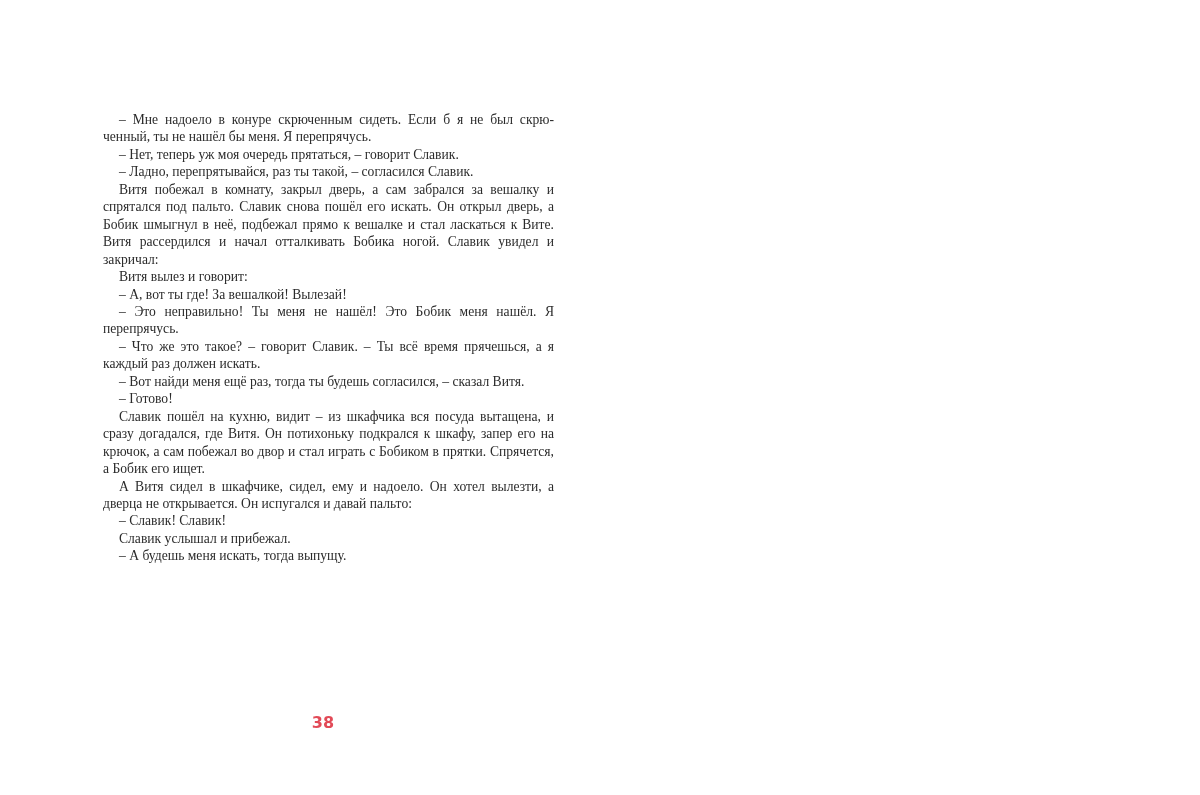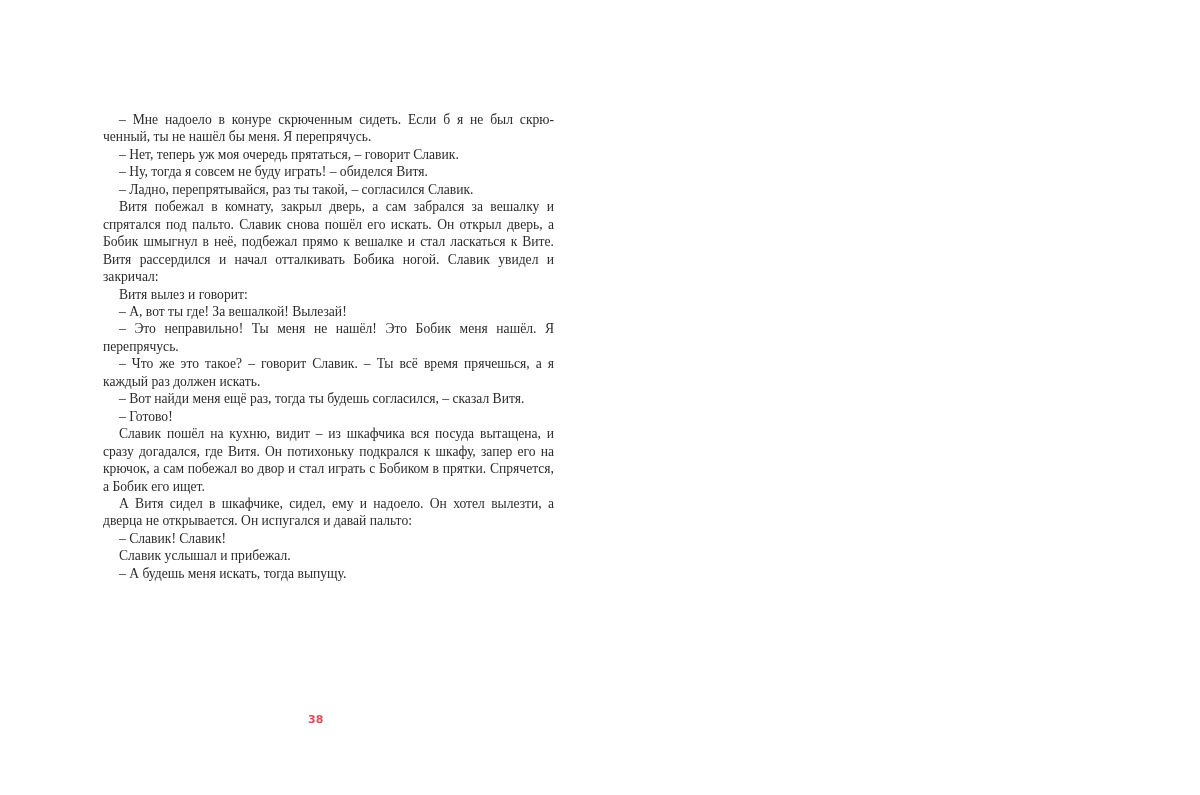--- a/index.html
+++ b/index.html
@@ -14,33 +14,32 @@
     position:absolute; left:600px; top:0; width:600px; height:795px;
   }
   .text-block {
     position:absolute; left:103px; top:98px; width:451px;
     font-family:"Liberation Serif","DejaVu Serif",serif;
     font-size:13.6px; line-height:17.45px; color:#2b2b2b;
     text-align:justify;
   }
   .para { margin:0; text-indent:16px; hyphens:manual; }
   .page-number {
-    position:absolute; left:308px; top:700px; width:30px; text-align:left;
+    position:absolute; left:308px; top:700px; width:30px; text-align:center;
     font-family:"DejaVu Sans","Liberation Sans",sans-serif;
-    font-size:11px; font-weight:bold; color:#e24a57;
+    font-size:16px; font-weight:bold; color:#e24a57;
   }
 </style>
 </head>
 <body>
 
 <div class="page-left">
   <div class="text-block">
     <p class="para">– Мне надоело в конуре скрюченным сидеть. Если б я не был скрю­ченный, ты не нашёл бы меня. Я перепрячусь.</p>
     <p class="para">– Нет, теперь уж моя очередь прятаться, – говорит Славик.</p>
-    <p class="para">– Ну, тогда я совсем не буду играть! – обиделся Витя.</p>
     <p class="para">– Ладно, перепрятывайся, раз ты такой, – согласился Славик.</p>
     <p class="para">Витя побежал в комнату, закрыл дверь, а сам забрался за вешал­ку и спрятался под пальто. Славик снова пошёл его искать. Он открыл дверь, а Бобик шмыгнул в неё, подбежал прямо к вешалке и стал ласкать­ся к Вите. Витя рассердился и начал отталкивать Бобика ногой. Славик увидел и закричал:</p>
     <p class="para">Витя вылез и говорит:</p>
     <p class="para">– А, вот ты где! За вешалкой! Вылезай!</p>
     <p class="para">– Это неправильно! Ты меня не нашёл! Это Бобик меня нашёл. Я перепрячусь.</p>
     <p class="para">– Что же это такое? – говорит Славик. – Ты всё время прячешься, а я каждый раз должен искать.</p>
     <p class="para">– Вот найди меня ещё раз, тогда ты будешь согласился, – сказал Витя.</p>
     <p class="para">– Готово!</p>
     <p class="para">Славик пошёл на кухню, видит – из шкафчика вся посуда вытащена, и сразу догадался, где Витя. Он потихоньку подкрался к шкафу, запер его на крючок, а сам побежал во двор и стал играть с Бобиком в прятки. Спрячется, а Бобик его ищет.</p>
     <p class="para">А Витя сидел в шкафчике, сидел, ему и надоело. Он хотел вылезти, а дверца не открывается. Он испугался и давай пальто:</p>

